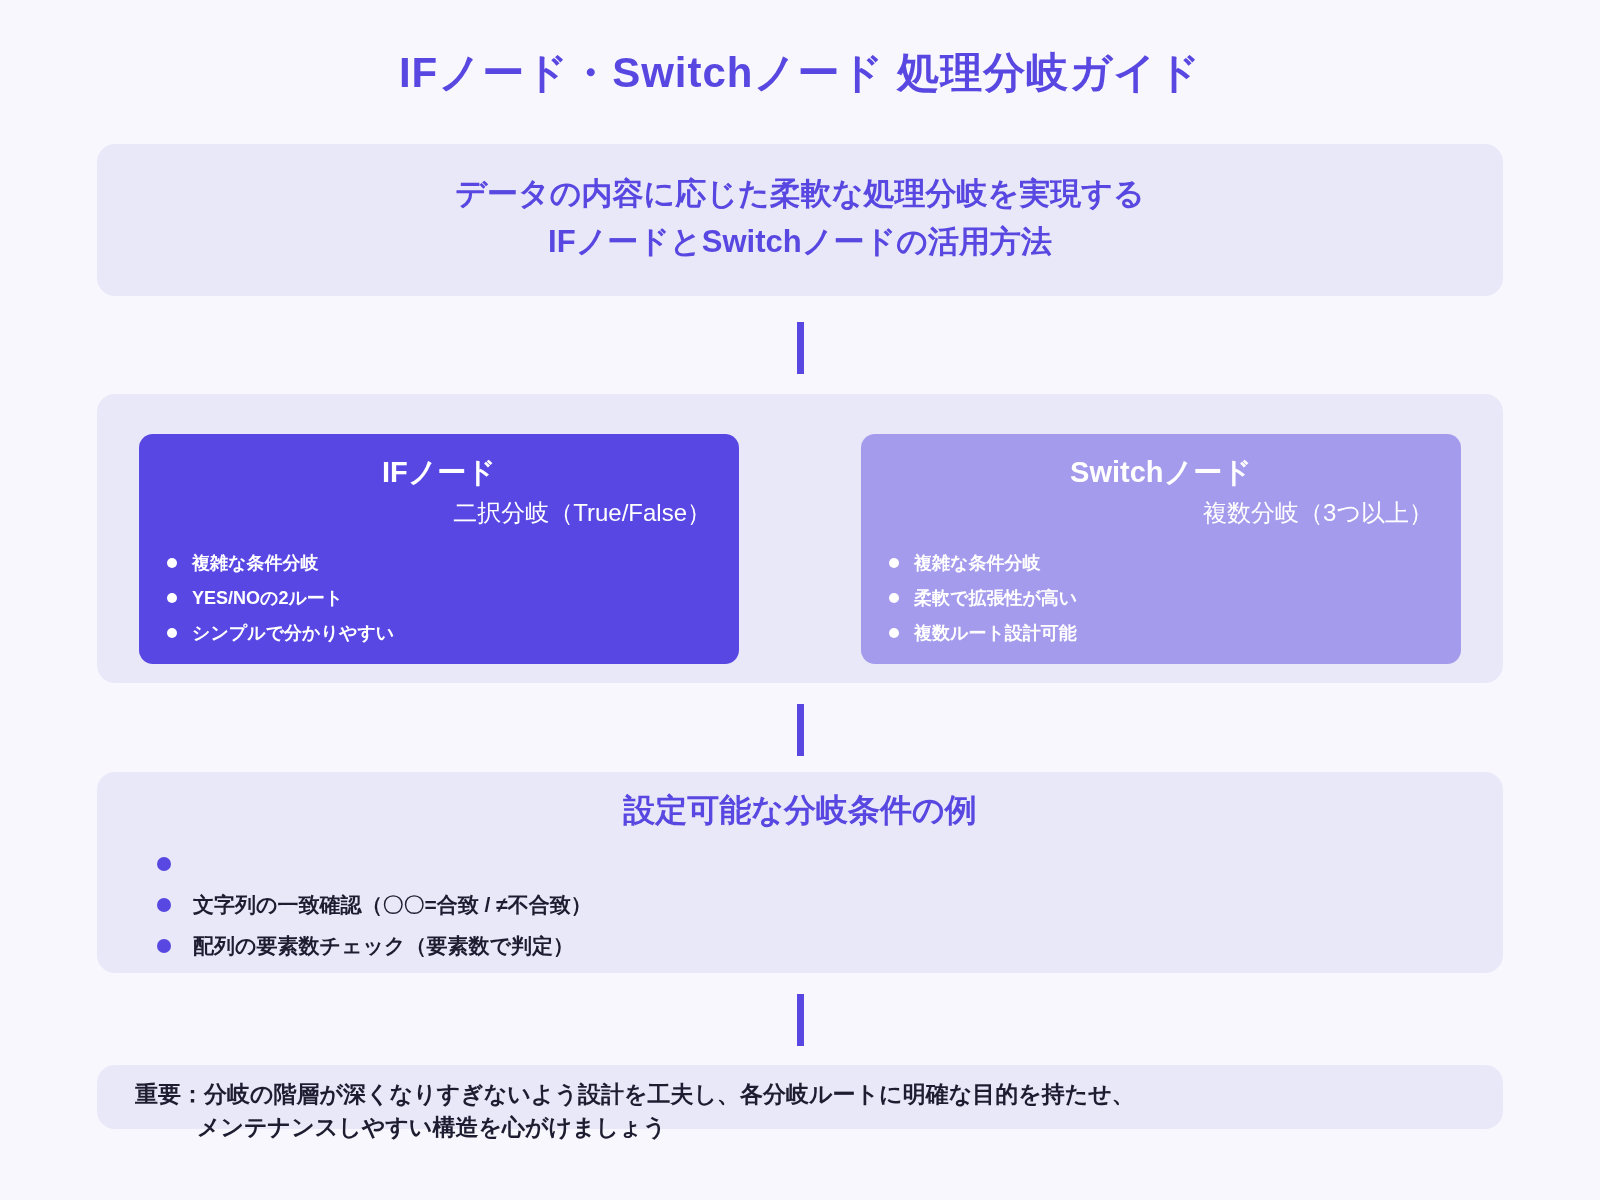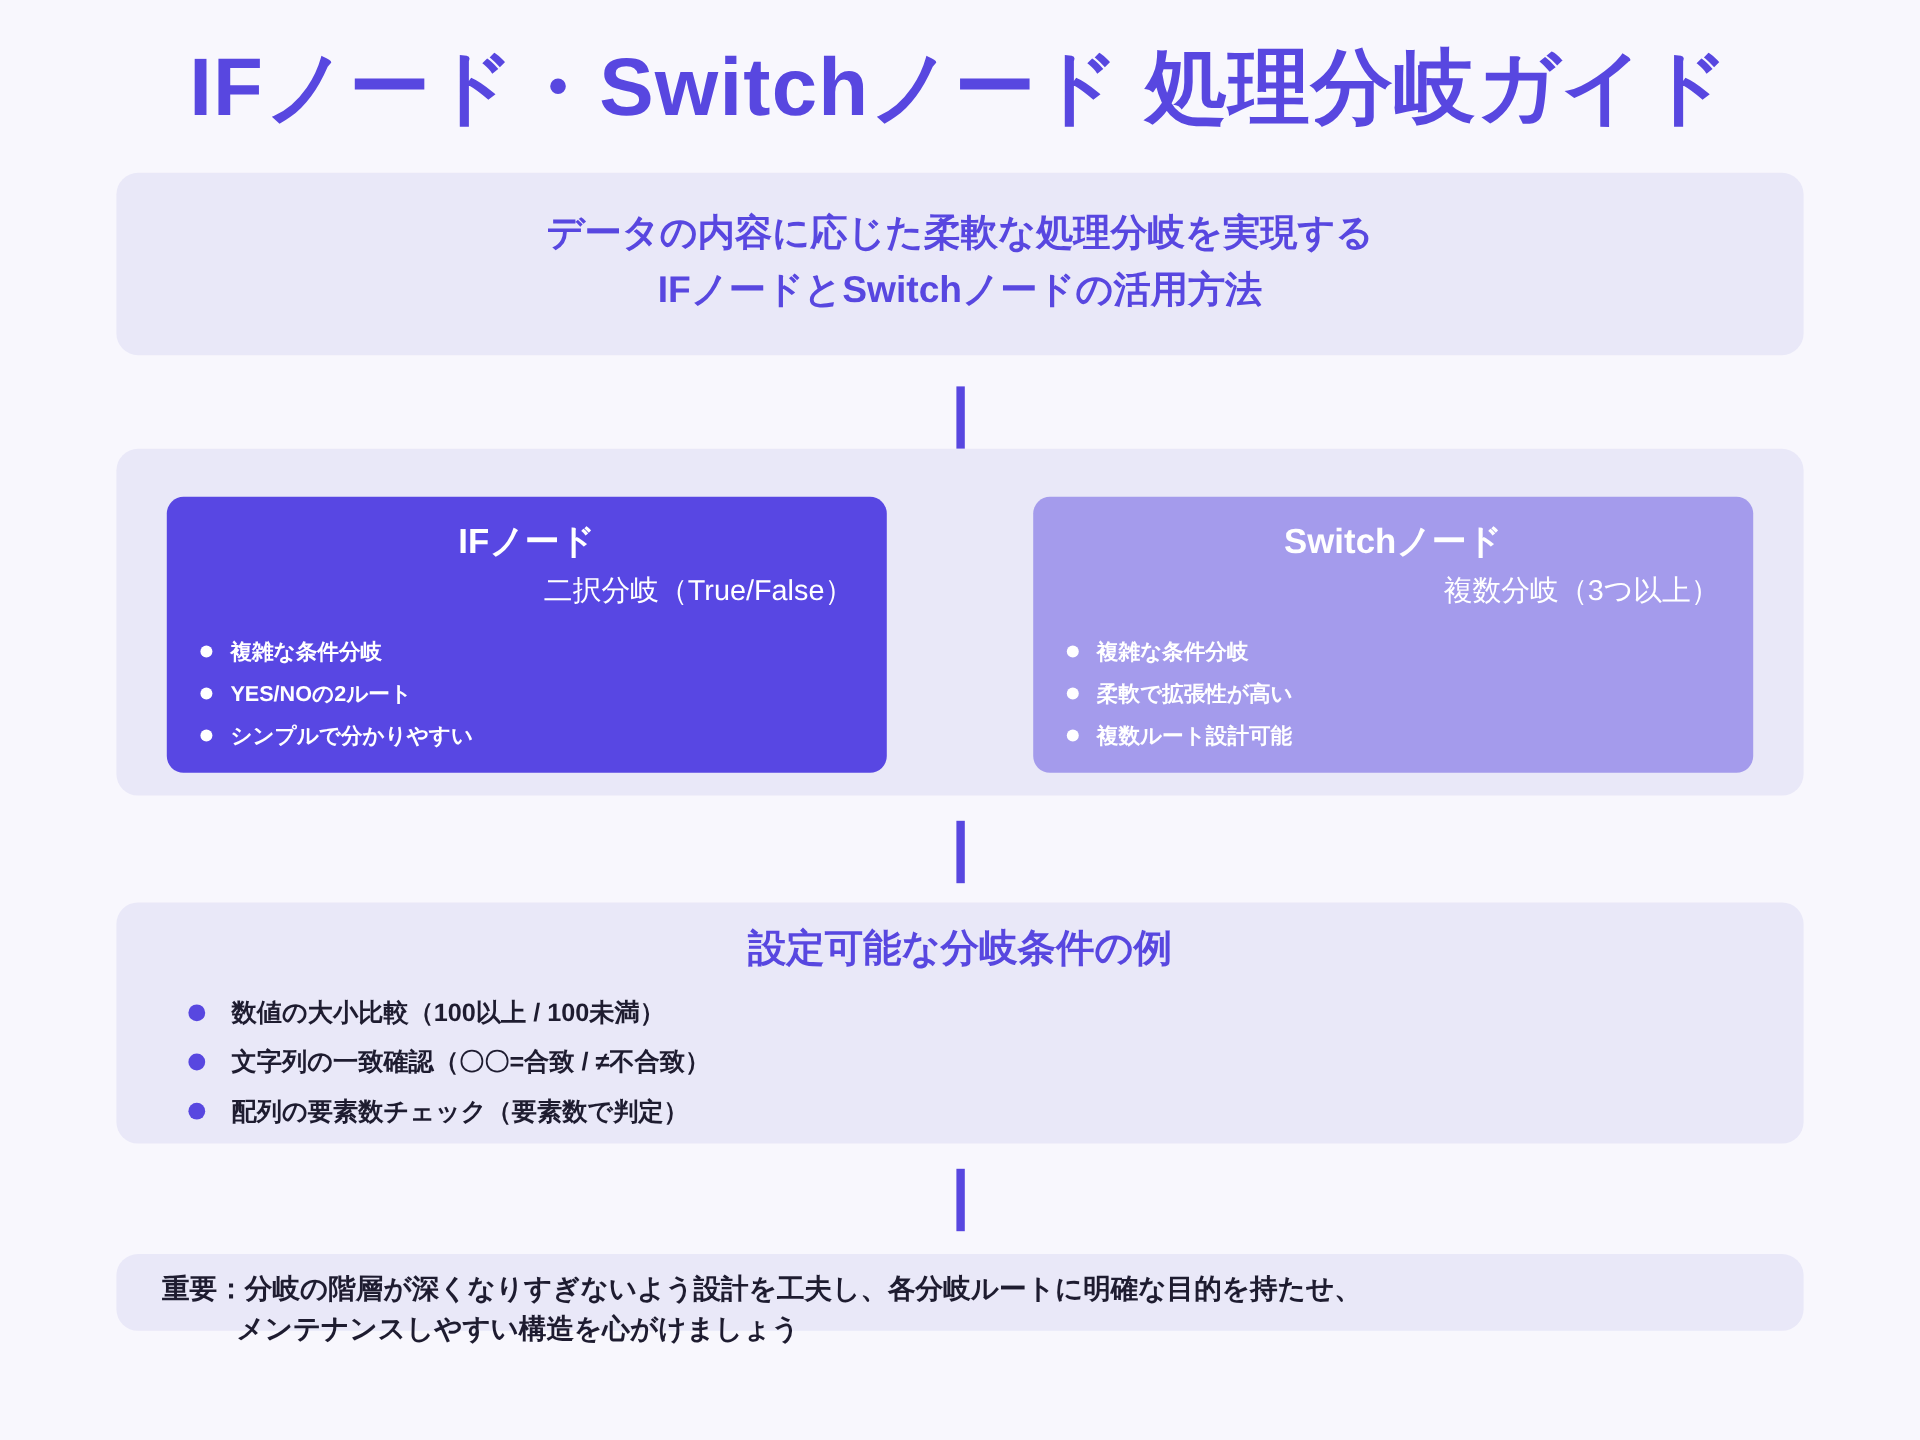--- a/index.html
+++ b/index.html
@@ -18,21 +18,21 @@
     background:var(--page-bg);
     font-family:"Liberation Sans","DejaVu Sans",sans-serif;
     font-weight:bold;
     color:var(--dark-text);
   }
   .canvas{position:relative;width:1600px;height:1200px;}
 
   .page-title{
     margin:0;padding-top:34px;height:78px;
     text-align:center;
-    font-size:68px;line-height:78px;font-weight:800;
+    font-size:42px;line-height:78px;font-weight:800;
     color:var(--accent);
     letter-spacing:1px;
     white-space:nowrap;
   }
 
   .panel{
     width:1406px;margin:0 auto;
     background:var(--panel-bg);
     border-radius:18px;
   }
@@ -51,21 +51,21 @@
   .connector{
     width:7px;height:52px;
     background:var(--accent);
     margin-left:auto;margin-right:auto;
   }
   .c1{margin-top:26px;}
   .c2{margin-top:21px;}
   .c3{margin-top:21px;}
 
   .section-nodes{
-    height:289px;
+    margin-top:20px;height:289px;
     padding:40px 42px 0;
     display:grid;grid-template-columns:1fr 1fr;gap:122px;
   }
   .card{
     height:230px;border-radius:14px;
     padding:20px 28px 0;
     color:var(--card-text);
   }
   .card-if{background:var(--if-card-bg);}
   .card-switch{background:var(--switch-card-bg);}
@@ -172,21 +172,20 @@
 
   </div>
 
   <div class="connector c2"></div>
 
   <div class="panel section-conditions">
     <div class="cond-title">設定可能な分岐条件の例</div>
     <ul class="cond-bullets">
       <li>
         <span class="dot"></span>
-        <span>数値の大小比較（100以上 / 100未満）</span>
       </li>
       <li>
         <span class="dot"></span>
         <span>文字列の一致確認（〇〇=合致 / ≠不合致）</span>
       </li>
       <li>
         <span class="dot"></span>
         <span>配列の要素数チェック（要素数で判定）</span>
       </li>
     </ul>

